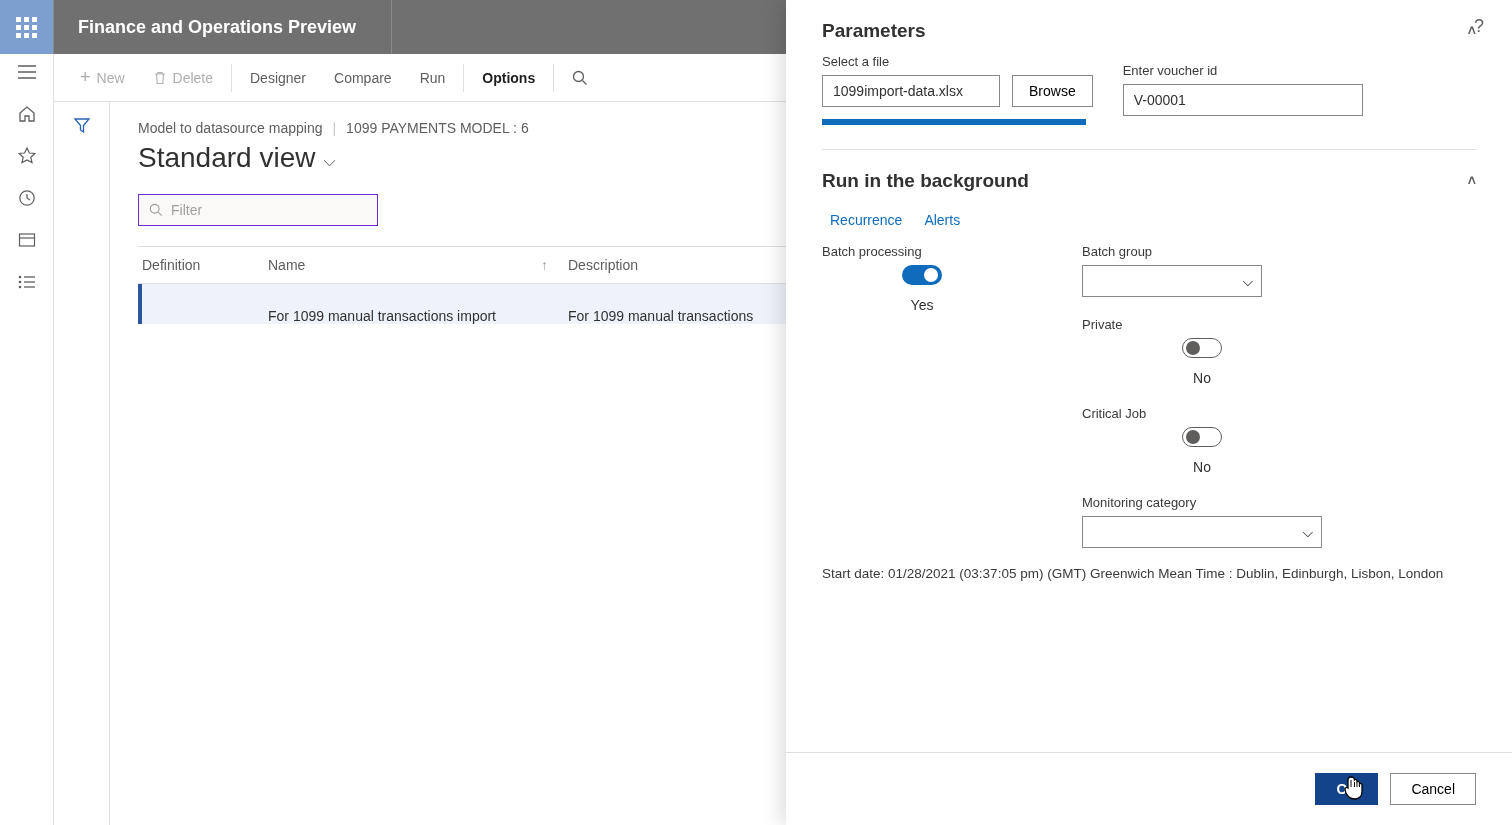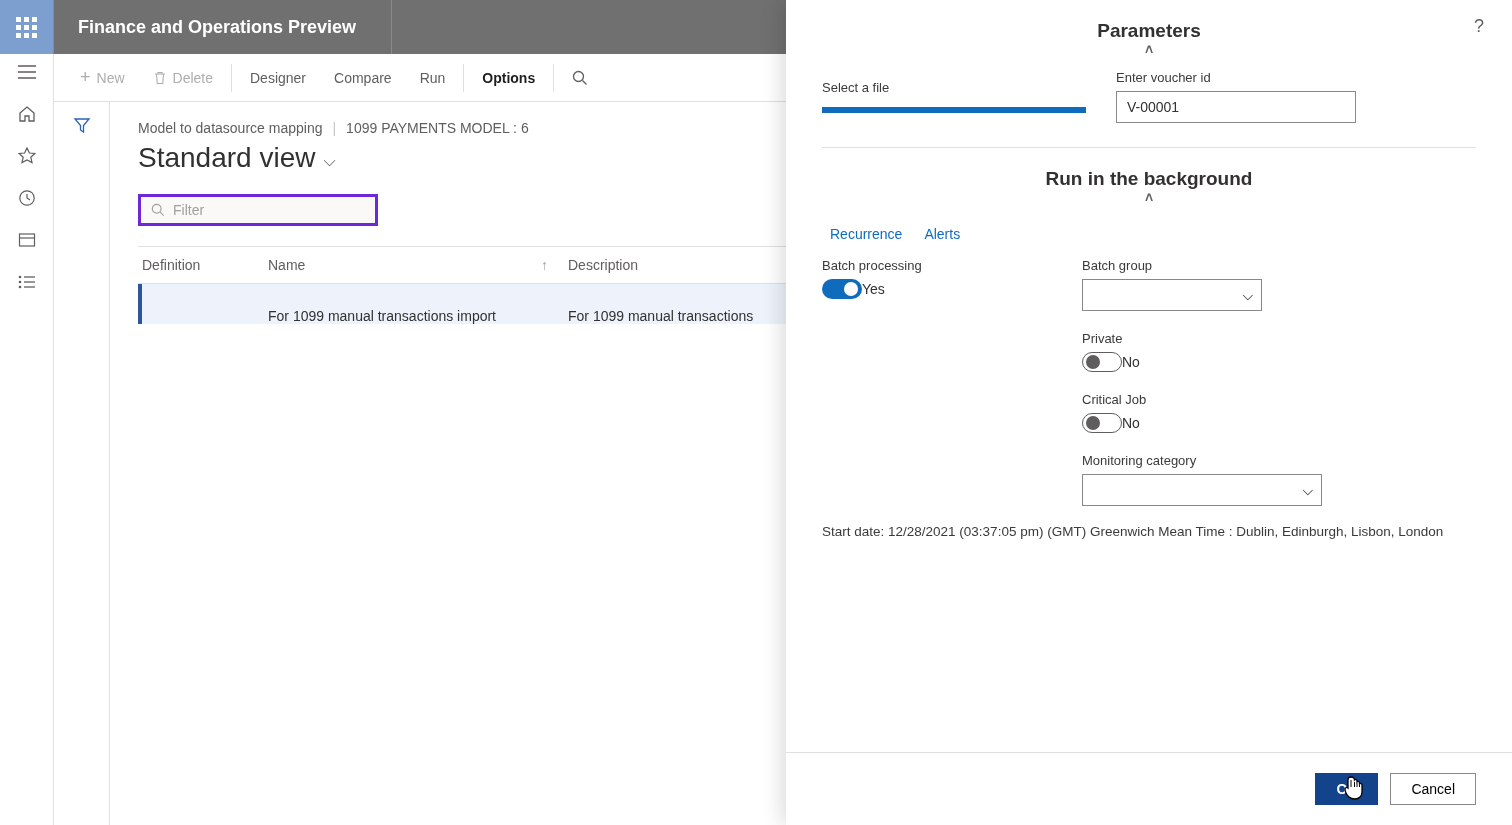--- a/index.html
+++ b/index.html
@@ -90,21 +90,21 @@
   }
   .main-area { flex:1; padding: 18px 0 0 28px; }
   .breadcrumb { color:#605e5c; font-size:14px; display:flex; align-items:center; gap:10px;}
   .breadcrumb .sep { color:#c8c6c4; }
   .view-title { font-size:28px; font-weight:400; color:#323130; margin-top:6px; display:flex; align-items:center; gap:8px;}
   .chev-down { font-size:16px; color:#605e5c; margin-top:6px;}
 
   .filter-box {
     margin-top:20px;
     width:240px; height:32px;
-    border:3px solid #6d28d9;
+    border:1px solid #6d28d9;
     background:#faf9f8;
     display:flex; align-items:center;
     padding:0 10px; gap:8px;
     color:#a19f9d;
   }
 
   .grid-header {
     margin-top:20px;
     display:flex;
     border-top:1px solid #e1dfdd;
@@ -144,21 +144,21 @@
   .panel-title {
     font-size:22px; font-weight:600;
     padding: 34px 36px 24px 36px;
     border-bottom:1px solid #e1dfdd;
   }
   .panel-body { flex:1; overflow:auto; padding: 0 36px; }
 
   .section-h {
     display:flex; align-items:center; justify-content:space-between;
     padding: 20px 0 12px 0;
-    font-size:19px; font-weight:600;flex-direction:column;
+    font-size:19px; font-weight:600;
   }
   .section-chev { color:#605e5c; font-size:14px;}
 
   .field-row { display:flex; gap:30px; }
   .field { display:flex; flex-direction:column; gap:6px;justify-content:center;}
   .field-label { font-size:13px; color:#3b3a39;}
   .txt-input {
     height:32px; border:1px solid #8a8886; padding:0 10px;
     font-size:14px; color:#323130; background:#fff;
     font-family:inherit;
@@ -175,21 +175,21 @@
   .voucher-input { width:240px;}
 
   .section-div { border-top:1px solid #e1dfdd; margin-top:24px;}
 
   .link-row { display:flex; gap:22px; padding: 8px 0 16px 8px;}
   .link { color:#0f6cbd; font-size:14px; cursor:pointer;}
 
   .two-col { display:flex; gap:60px; }
   .form-col { display:flex; flex-direction:column; gap:20px; }
 
-  .toggle-row { display:flex; align-items:center; }
+  .toggle-row { display:flex; align-items:center; gap:12px;flex-direction:column;}
   .toggle {
     width:40px; height:20px; border-radius:10px;
     position:relative; cursor:pointer;
   }
   .toggle.on { background:#0f6cbd;}
   .toggle.off { background:#fff; border:1px solid #605e5c;}
   .toggle .knob {
     position:absolute; width:14px; height:14px; border-radius:50%;
     top:3px;
   }
@@ -383,20 +383,24 @@
 
   <div class="panel-body">
 
     <div class="section-h">
       <span>Parameters</span>
       <span class="section-chev">˄</span>
     </div>
     <div class="field-row">
       <div class="field">
         <span class="field-label">Select a file</span>
+        <div class="file-group">
+          <input class="txt-input file-input" value="1099import-data.xlsx" style="">
+          <button class="browse-btn">Browse</button>
+        </div>
         <div class="progress-bar"></div>
       </div>
       <div class="field">
         <span class="field-label">Enter voucher id</span>
         <input class="txt-input voucher-input" value="V-00001" style="">
       </div>
     </div>
 
     <div class="section-div"></div>
 
@@ -448,21 +452,21 @@
         </div>
         <div class="field">
           <span class="field-label">Monitoring category</span>
           <div class="select-input wide-select">
             <span>⌵</span>
           </div>
         </div>
       </div>
     </div>
 
-    <div class="start-date">Start date: 12/28/2021 (03:37:05 pm) (GMT) Greenwich Mean Time : Dublin, Edinburgh, Lisbon, London</div>
+    <div class="start-date">Start date: 01/28/2021 (03:37:05 pm) (GMT) Greenwich Mean Time : Dublin, Edinburgh, Lisbon, London</div>
   </div>
 
   <div class="panel-footer">
     <button class="btn primary">OK</button>
     <button class="btn">Cancel</button>
   </div>
 </div>
 
 <div class="cursor">
   <svg width="22" height="26" viewBox="0 0 22 26">

